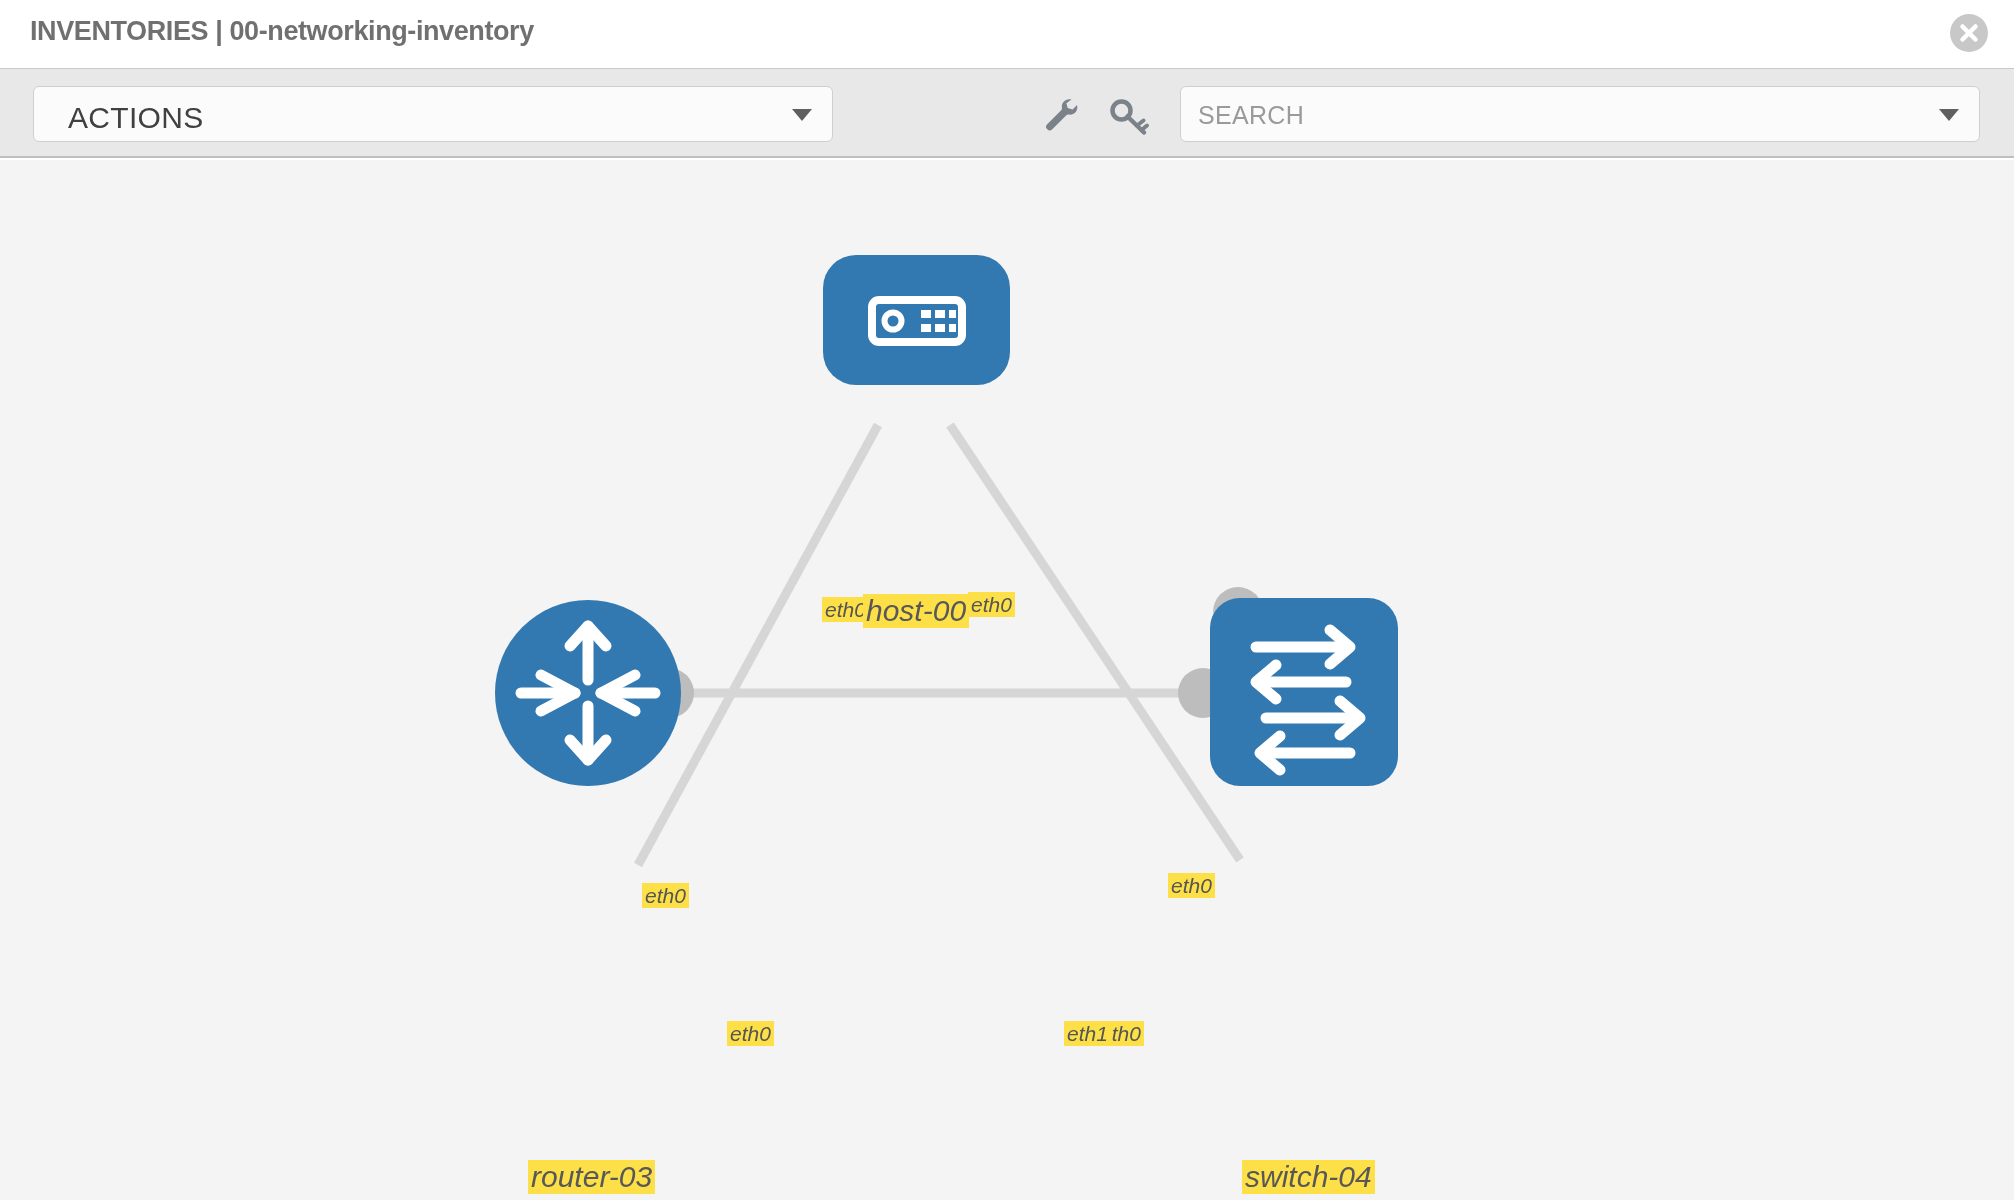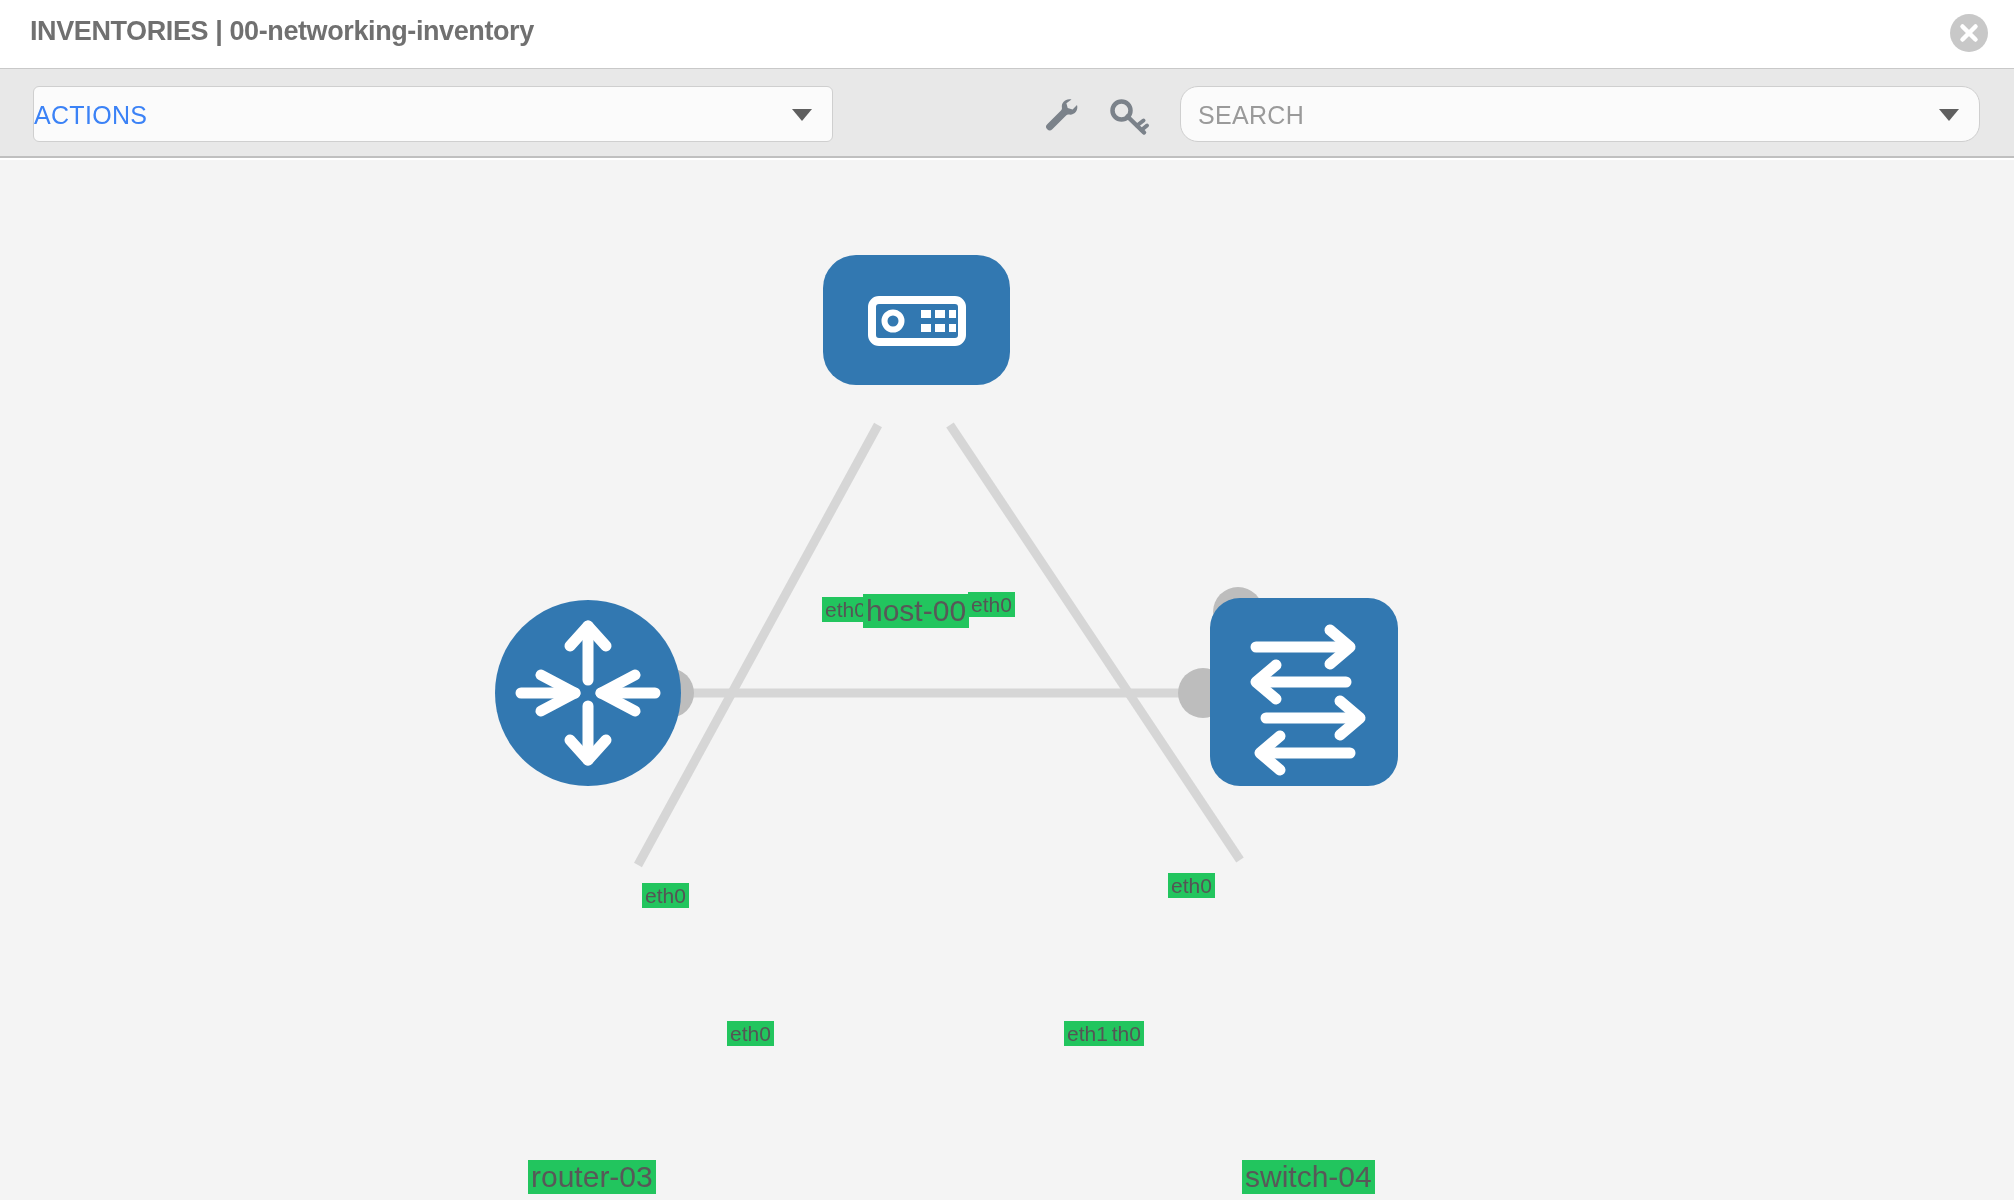--- a/index.html
+++ b/index.html
@@ -39,22 +39,22 @@
     border-bottom: 2px solid #bfbfbf;
   }
   .actions-select {
     position: absolute; left: 33px; top: 17px;
     width: 800px; height: 56px;
     background: #fbfbfb;
     border: 1px solid #cfcfcf;
     border-radius: 6px;
   }
   .actions-label {
-    position: absolute; left: 0; top: 14px;
-    font-size: 25px; color: #3b82f6; letter-spacing: 0.3px;
+    position: absolute; left: 34px; top: 14px;
+    font-size: 30px; color: #404040; letter-spacing: 0.3px;
   }
   .caret {
     position: absolute; right: 20px; top: 22px;
     width: 0; height: 0;
     border-left: 10px solid transparent;
     border-right: 10px solid transparent;
     border-top: 12px solid #5f5f5f;
   }
   .tool-icon {
     position: absolute; top: 24px;
@@ -62,46 +62,47 @@
     cursor: pointer;
   }
   .tool-icon.wrench { left: 1038px; }
   .tool-icon.key    { left: 1106px; }
 
   .search-box {
     position: absolute; left: 1180px; top: 17px;
     width: 800px; height: 56px;
     background: #fbfbfb;
     border: 1px solid #cfcfcf;
-    border-radius: 18px;
+    border-radius: 6px;
   }
   .search-label {
     position: absolute; left: 17px; top: 14px;
     font-size: 25px; color: #9a9a9a; letter-spacing: 0.3px;
   }
 
   
   .canvas {
     position: absolute; left: 0; top: 160px;
     width: 2014px; height: 1040px;
     background: #f4f4f4;
     overflow: hidden;
   }
   .canvas svg.topology {
     position: absolute; left: 0; top: 0; width: 2014px; height: 1040px;
   }
 
   
   .chip {
     position: absolute;
-    background: #22c55e;
+    background: #fde047;
     color: #555555;
     white-space: nowrap;
     line-height: 1.0;
     padding: 2px 3px;
+    font-style: italic;
   }
   .chip.node-name { font-size: 30px; color: #585858; }
   .chip.iface     { font-size: 21px; color: #555555; }
 </style>
 </head>
 <body>
 
 <div id="app">
 
   <div class="titlebar">

